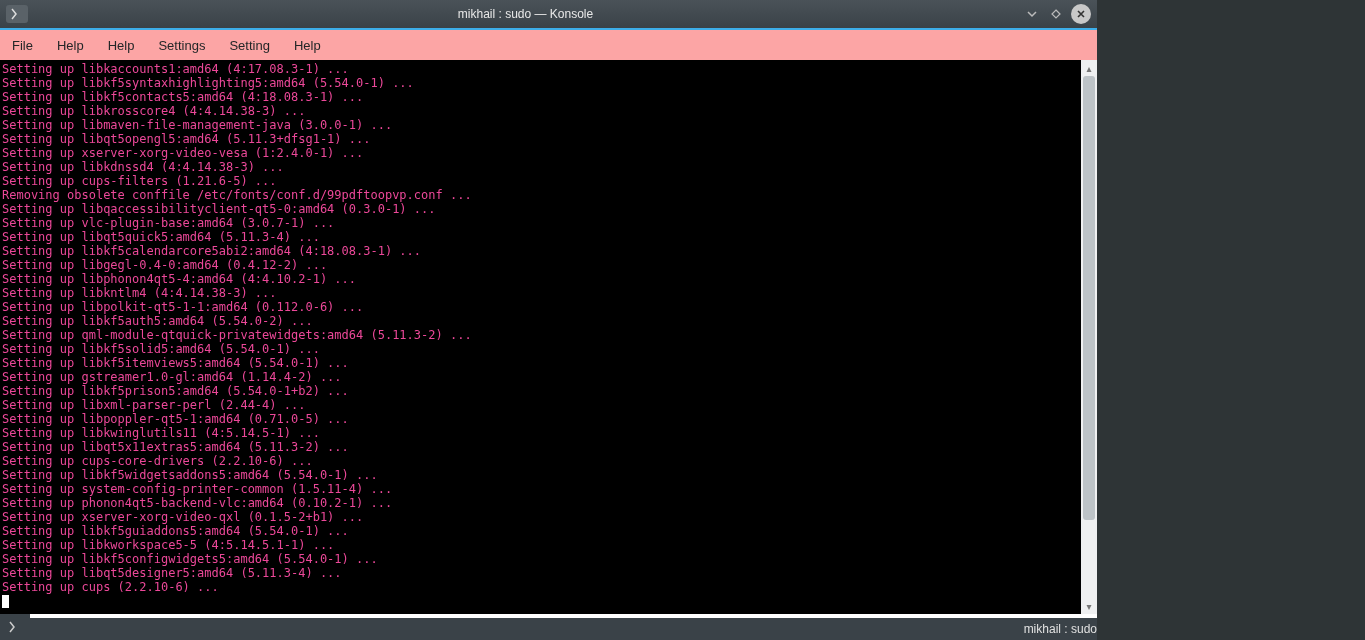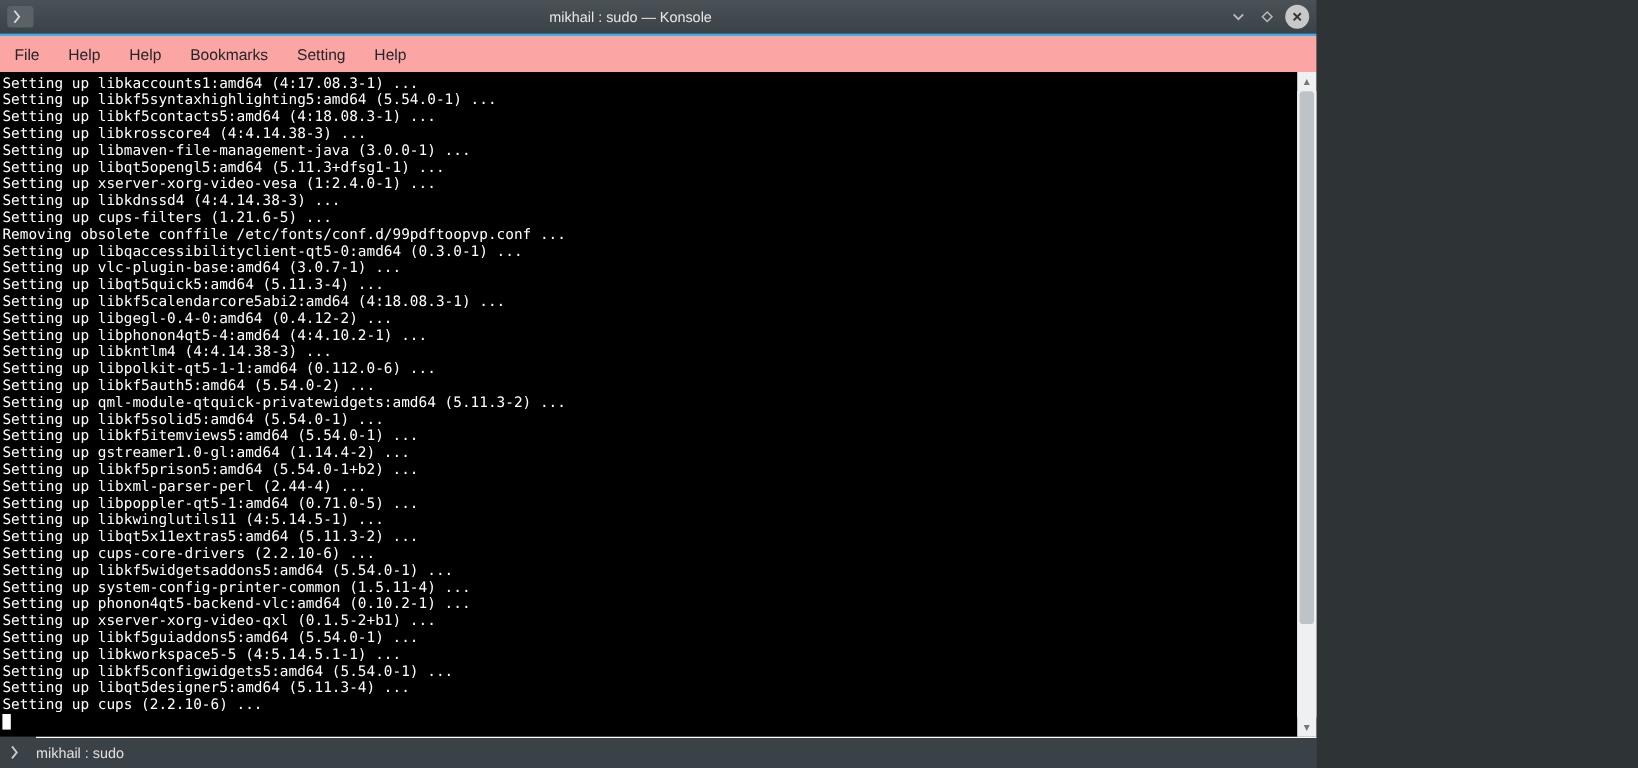--- a/index.html
+++ b/index.html
@@ -16,35 +16,35 @@
   .titlebar-controls { display: flex; gap: 6px; padding-right: 6px; align-items:center;}
   .titlebar-controls .ctl { width: 18px; height: 18px; display:flex; align-items:center; justify-content:center; color:#bbb;}
   .titlebar-controls .close { width: 20px; height: 20px; border-radius: 50%; background: #c8c8c8; color:#333; display:flex; align-items:center; justify-content:center;}
   .menubar {
     height: 30px; background: #fca5a5; display: flex; align-items: center;
     padding: 0 0; font-size: 13px; color: #232627; gap: 0;
   }
   .menubar .menu-item { padding: 6px 12px; cursor: default; }
   .terminal-wrap { flex:1; background:#000; display:flex; }
   .terminal {
-    flex: 1; background: #000000; color: #ffffff;
+    flex: 1; background: #000000; color: #ec4899;
     font-family: "DejaVu Sans Mono", "Liberation Mono", monospace;
     font-size: 12px; line-height: 14px; padding: 2px 2px; overflow: hidden; white-space: pre;
   }
   .terminal .cursor { display:inline-block; width:7px; height:13px; background:#fff; vertical-align:bottom;}
   .scrollbar { width: 16px; background: #eff0f1; position: relative; }
   .scroll-up, .scroll-down { height: 16px; display:flex; align-items:center; justify-content:center; color:#777; font-size:10px;}
   .scroll-track { position:absolute; top:16px; bottom:16px; left:0; right:0; background:#eff0f1;}
   .scroll-thumb { position:absolute; left:2px; right:2px; top:0; height:85%; background:#bdc3c7; border-radius:3px;}
   .tabbar {
     height: 26px; background: #4a5258; display: flex; align-items: stretch;
     font-size: 12px; color: #e0e0e0;
   }
   .tab-newbtn { width: 30px; display:flex; align-items:center; justify-content:center; background:#3a4248;}
-  .tab { flex:1; background:#3a4248; display:flex; align-items:center; justify-content:flex-start; border-top:1px solid #ffffff;}
+  .tab { flex:1; background:#3a4248; display:flex; align-items:center; justify-content:flex-end; border-top:4px solid #ffffff;}
 </style>
 </head>
 <body>
 
 <div class="window">
 
   <div class="titlebar">
     <div class="titlebar-icon">
       <svg viewBox="0 0 12 12">
           <path d="M1 1 L5 6 L1 11" stroke="#ddd" stroke-width="1.5" fill="none"></path>
@@ -67,21 +67,21 @@
             <path d="M2 2 L8 8 M8 2 L2 8" stroke="#333" stroke-width="1.6"></path>
           </svg>
         </div>
     </div>
   </div>
 
   <div class="menubar">
     <div class="menu-item">File</div>
     <div class="menu-item">Help</div>
     <div class="menu-item">Help</div>
-    <div class="menu-item">Bookmarks</div>
+    <div class="menu-item">Settings</div>
     <div class="menu-item">Setting</div>
     <div class="menu-item">Help</div>
   </div>
 
   <div class="terminal-wrap">
     <pre class="terminal" id="terminal">Setting up libkaccounts1:amd64 (4:17.08.3-1) ...
 Setting up libkf5syntaxhighlighting5:amd64 (5.54.0-1) ...
 Setting up libkf5contacts5:amd64 (4:18.08.3-1) ...
 Setting up libkrosscore4 (4:4.14.38-3) ...
 Setting up libmaven-file-management-java (3.0.0-1) ...

